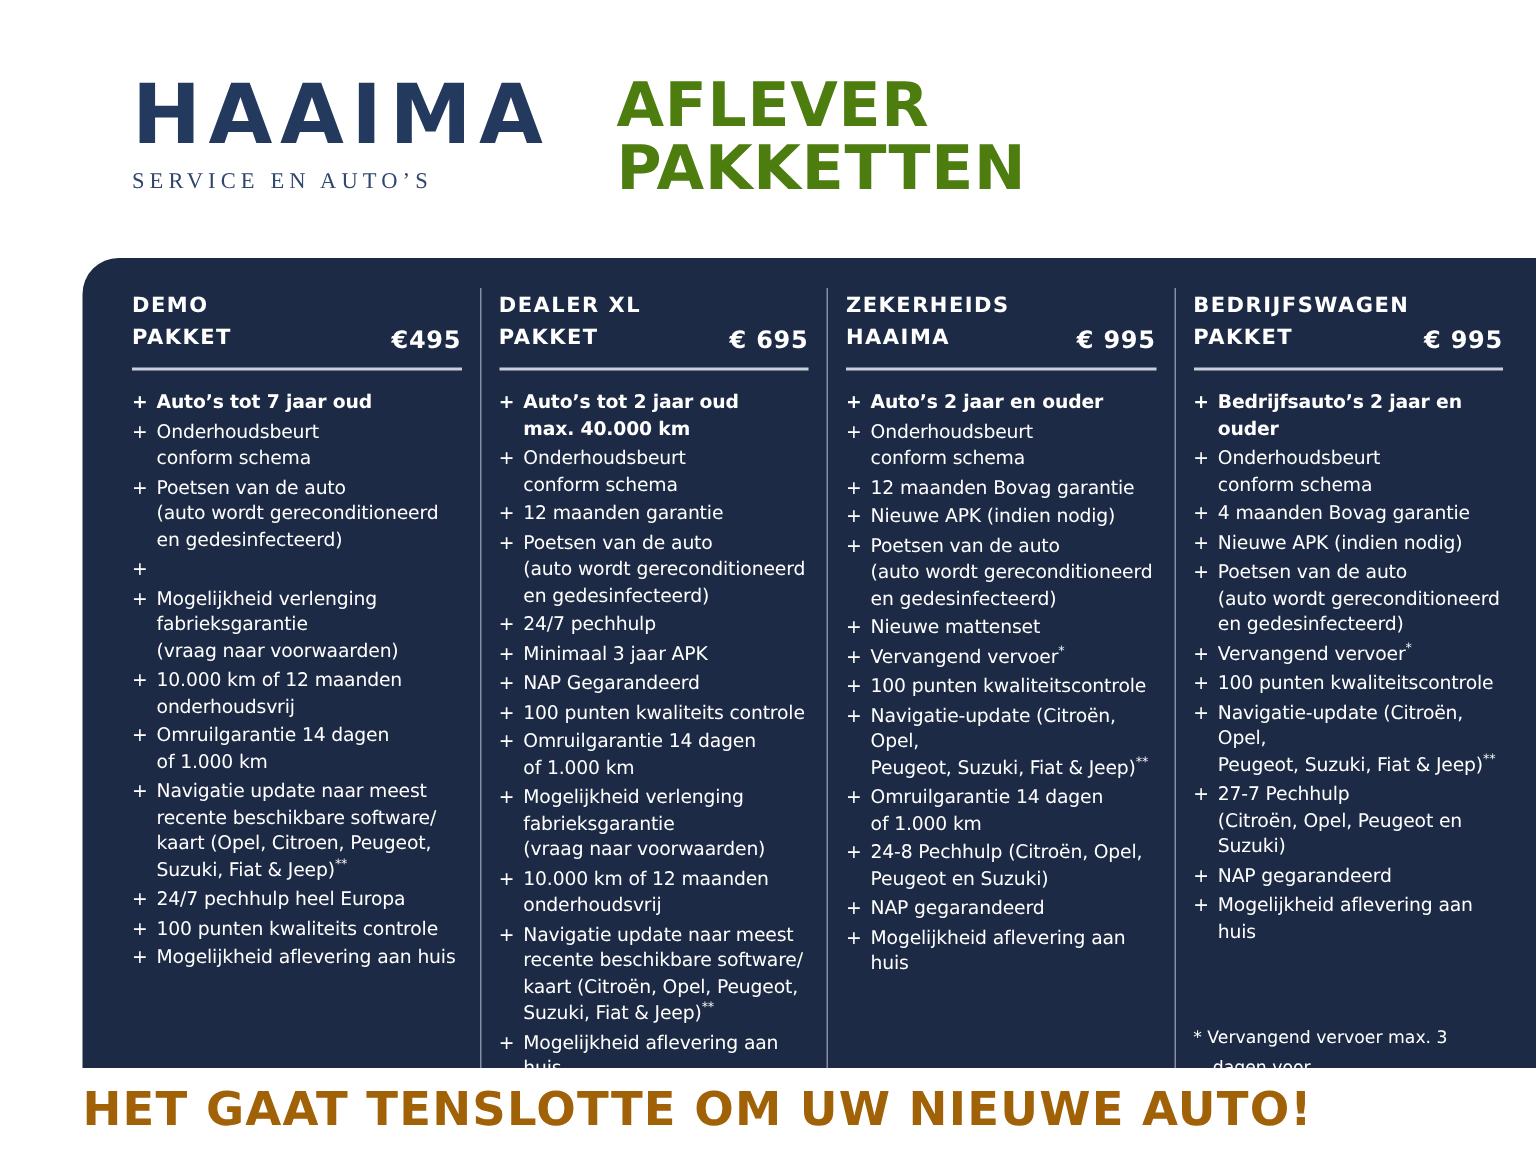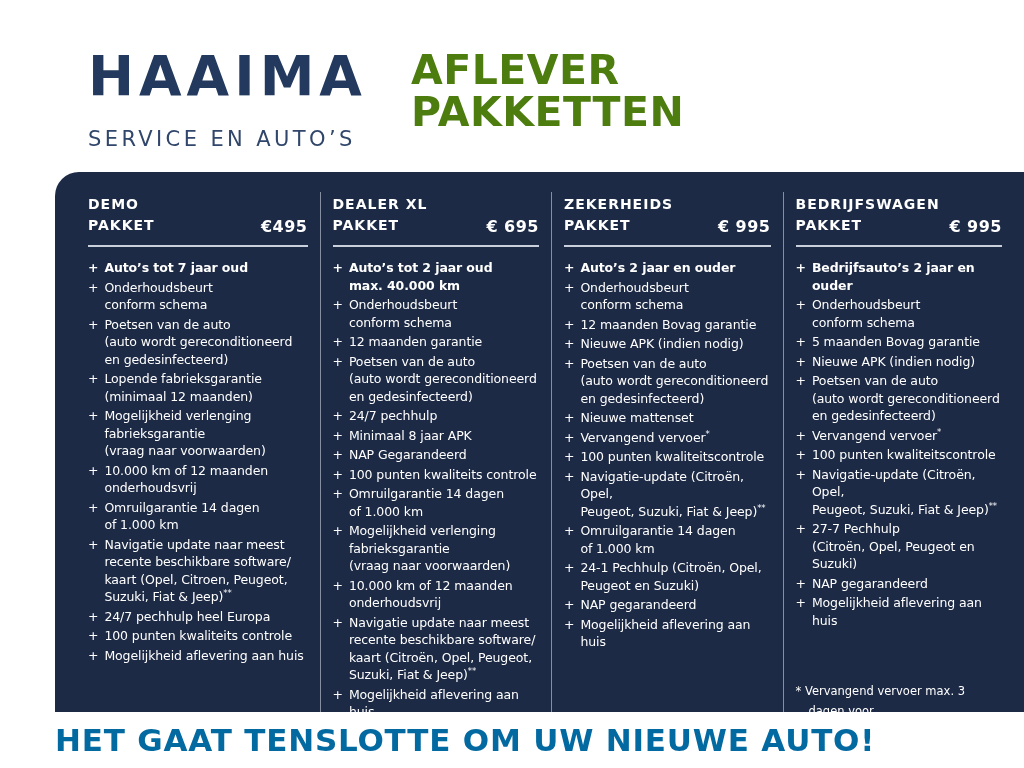--- a/index.html
+++ b/index.html
@@ -10,22 +10,22 @@
   }
   .page { position:relative; width:1024px; height:768px; background:#ffffff; }
 
   
   .top { position:absolute; left:88px; top:48px; display:flex; align-items:flex-start; gap:44px; }
   .logo-title {
     font-size:55px; font-weight:bold; color:#233a5e;
     letter-spacing:5px; line-height:1.05; white-space:nowrap;
   }
   .logo-subtitle {
-    font-size:21px; font-weight:normal; color:#31466b;
-    letter-spacing:3.4px; margin-top:21px; white-space:nowrap;
+    font-size:15px; font-weight:normal; color:#31466b;
+    letter-spacing:3.4px; margin-top:7px; white-space:nowrap;font-family:Liberation Serif, serif;
   }
   .page-title {
     font-size:41px; font-weight:bold; color:#4d7c0f;
     line-height:1.02; letter-spacing:0.5px; margin-top:2px; white-space:pre-line;
   }
 
   
   .panel {
     position:absolute; left:55px; top:172px; width:969px; height:540px;
     background:#1d2a45; border-radius:24px 0 0 0; color:#ffffff;
@@ -57,21 +57,21 @@
   .plus { flex:0 0 auto; }
   .txt { white-space:pre-line; min-width:0; }
   sup { font-size:8.5px; line-height:0; }
 
   .footnotes { margin-top:52px; font-size:11.5px; line-height:1.78; }
   .footnote { white-space:pre-line; padding-left:13px; text-indent:-13px; }
 
   
   .tagline {
     position:absolute; left:55px; top:722px;
-    font-size:31px; font-weight:bold; color:#0369a1;
+    font-size:31px; font-weight:bold; color:#a16207;
     letter-spacing:0.8px; white-space:nowrap;
   }
 </style>
 </head>
 <body>
 
 <div class="page">
 
   <header class="top">
     <div class="logo">
@@ -102,22 +102,20 @@
 conform schema</span>
             </li>
             <li>
               <span class="plus">+</span>
               <span class="txt">Poetsen van de auto
 (auto wordt gereconditioneerd
 en gedesinfecteerd)</span>
             </li>
             <li>
               <span class="plus">+</span>
-              <span class="txt">Lopende fabrieksgarantie
-(minimaal 12 maanden)</span>
             </li>
             <li>
               <span class="plus">+</span>
               <span class="txt">Mogelijkheid verlenging
 fabrieksgarantie
 (vraag naar voorwaarden)</span>
             </li>
             <li>
               <span class="plus">+</span>
               <span class="txt">10.000 km of 12 maanden
@@ -177,21 +175,21 @@
               <span class="txt">Poetsen van de auto
 (auto wordt gereconditioneerd
 en gedesinfecteerd)</span>
             </li>
             <li>
               <span class="plus">+</span>
               <span class="txt">24/7 pechhulp</span>
             </li>
             <li>
               <span class="plus">+</span>
-              <span class="txt">Minimaal 8 jaar APK</span>
+              <span class="txt">Minimaal 3 jaar APK</span>
             </li>
             <li>
               <span class="plus">+</span>
               <span class="txt">NAP Gegarandeerd</span>
             </li>
             <li>
               <span class="plus">+</span>
               <span class="txt">100 punten kwaliteits controle</span>
             </li>
             <li>
@@ -220,21 +218,21 @@
             <li>
               <span class="plus">+</span>
               <span class="txt">Mogelijkheid aflevering aan huis</span>
             </li>
           </ul>
   </div>
 
   <div class="col">
     <div class="col-head">
       <div class="col-name">ZEKERHEIDS
-PAKKET</div>
+HAAIMA</div>
       <div class="col-price">€ 995</div>
     </div>
     <div class="rule"></div>
     <ul class="features">
             <li class="bold">
               <span class="plus">+</span>
               <span class="txt">Auto’s 2 jaar en ouder</span>
             </li>
             <li>
               <span class="plus">+</span>
@@ -272,21 +270,21 @@
               <span class="txt">Navigatie-update (Citroën, Opel,
 Peugeot, Suzuki, Fiat &amp; Jeep)<sup>**</sup></span>
             </li>
             <li>
               <span class="plus">+</span>
               <span class="txt">Omruilgarantie 14 dagen
 of 1.000 km</span>
             </li>
             <li>
               <span class="plus">+</span>
-              <span class="txt">24-1 Pechhulp (Citroën, Opel,
+              <span class="txt">24-8 Pechhulp (Citroën, Opel,
 Peugeot en Suzuki)</span>
             </li>
             <li>
               <span class="plus">+</span>
               <span class="txt">NAP gegarandeerd</span>
             </li>
             <li>
               <span class="plus">+</span>
               <span class="txt">Mogelijkheid aflevering aan huis</span>
             </li>
@@ -305,21 +303,21 @@
               <span class="plus">+</span>
               <span class="txt">Bedrijfsauto’s 2 jaar en ouder</span>
             </li>
             <li>
               <span class="plus">+</span>
               <span class="txt">Onderhoudsbeurt
 conform schema</span>
             </li>
             <li>
               <span class="plus">+</span>
-              <span class="txt">5 maanden Bovag garantie</span>
+              <span class="txt">4 maanden Bovag garantie</span>
             </li>
             <li>
               <span class="plus">+</span>
               <span class="txt">Nieuwe APK (indien nodig)</span>
             </li>
             <li>
               <span class="plus">+</span>
               <span class="txt">Poetsen van de auto
 (auto wordt gereconditioneerd
 en gedesinfecteerd)</span>

